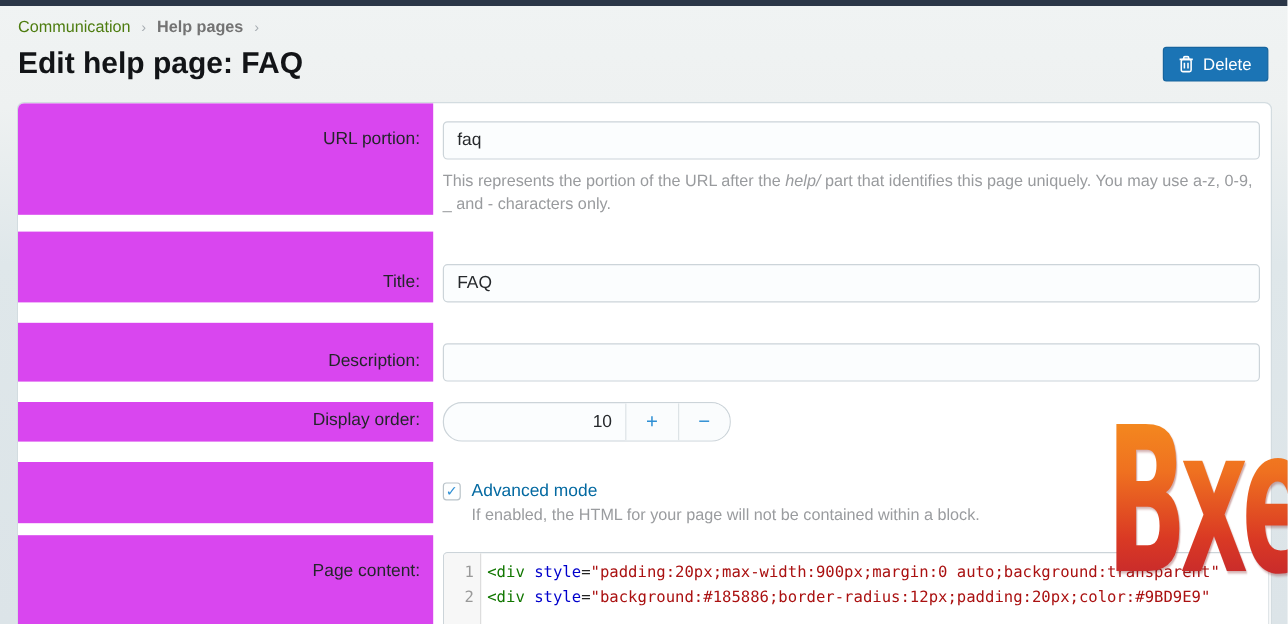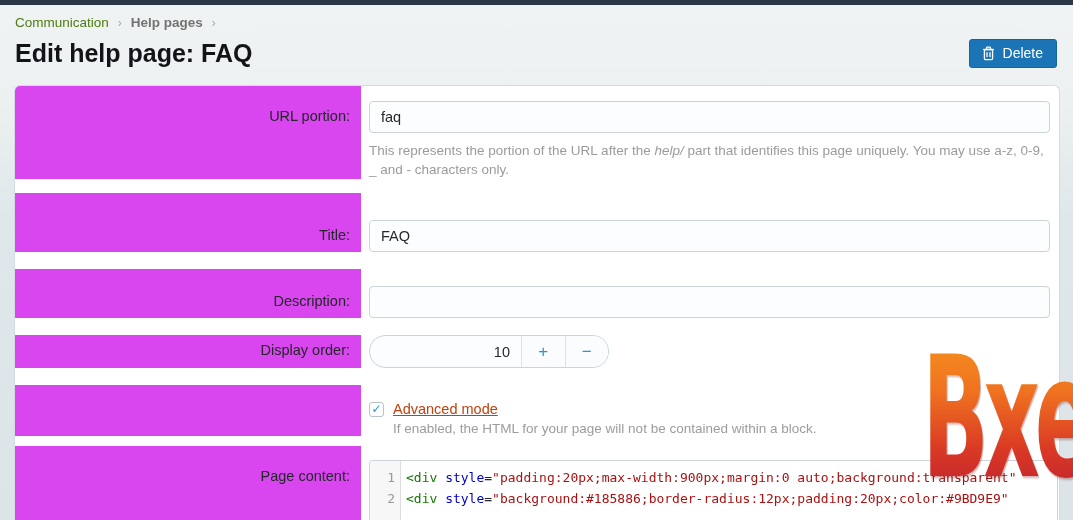--- a/index.html
+++ b/index.html
@@ -76,21 +76,21 @@
     width:44px; border:none; border-left:1px solid #dde3e6; background:#fafcfd;
     color:#2e8fd4; font-size:17px; line-height:1; cursor:pointer; font-family:inherit;
   }
 
   .check-line { display:flex; align-items:center; gap:9px; }
   .checkbox {
     width:15px; height:15px; border:1px solid #b9c3c9; border-radius:3px;
     background:#fdfefe; display:flex; align-items:center; justify-content:center;
     color:#2e8fd4; font-size:12px; font-weight:bold; cursor:pointer;
   }
-  .check-label { font-size:14.5px; color:#c2410c;text-decoration:underline; }
+  .check-label { font-size:14.5px; color:#0369a1; }
   .check-explain { margin-top:4px; padding-left:24px; font-size:13.5px; color:#9a9c9f; }
 
   .code-editor {
     border:1px solid #ccd4d9; border-radius:4px 4px 0 0; border-bottom:none;
     background:#fff; height:60px; display:flex; overflow:hidden;
   }
   .gutter {
     background:#f7f7f7; border-right:1px solid #ddd; width:31px; flex:0 0 31px;
     padding-top:6px; text-align:right;
   }

